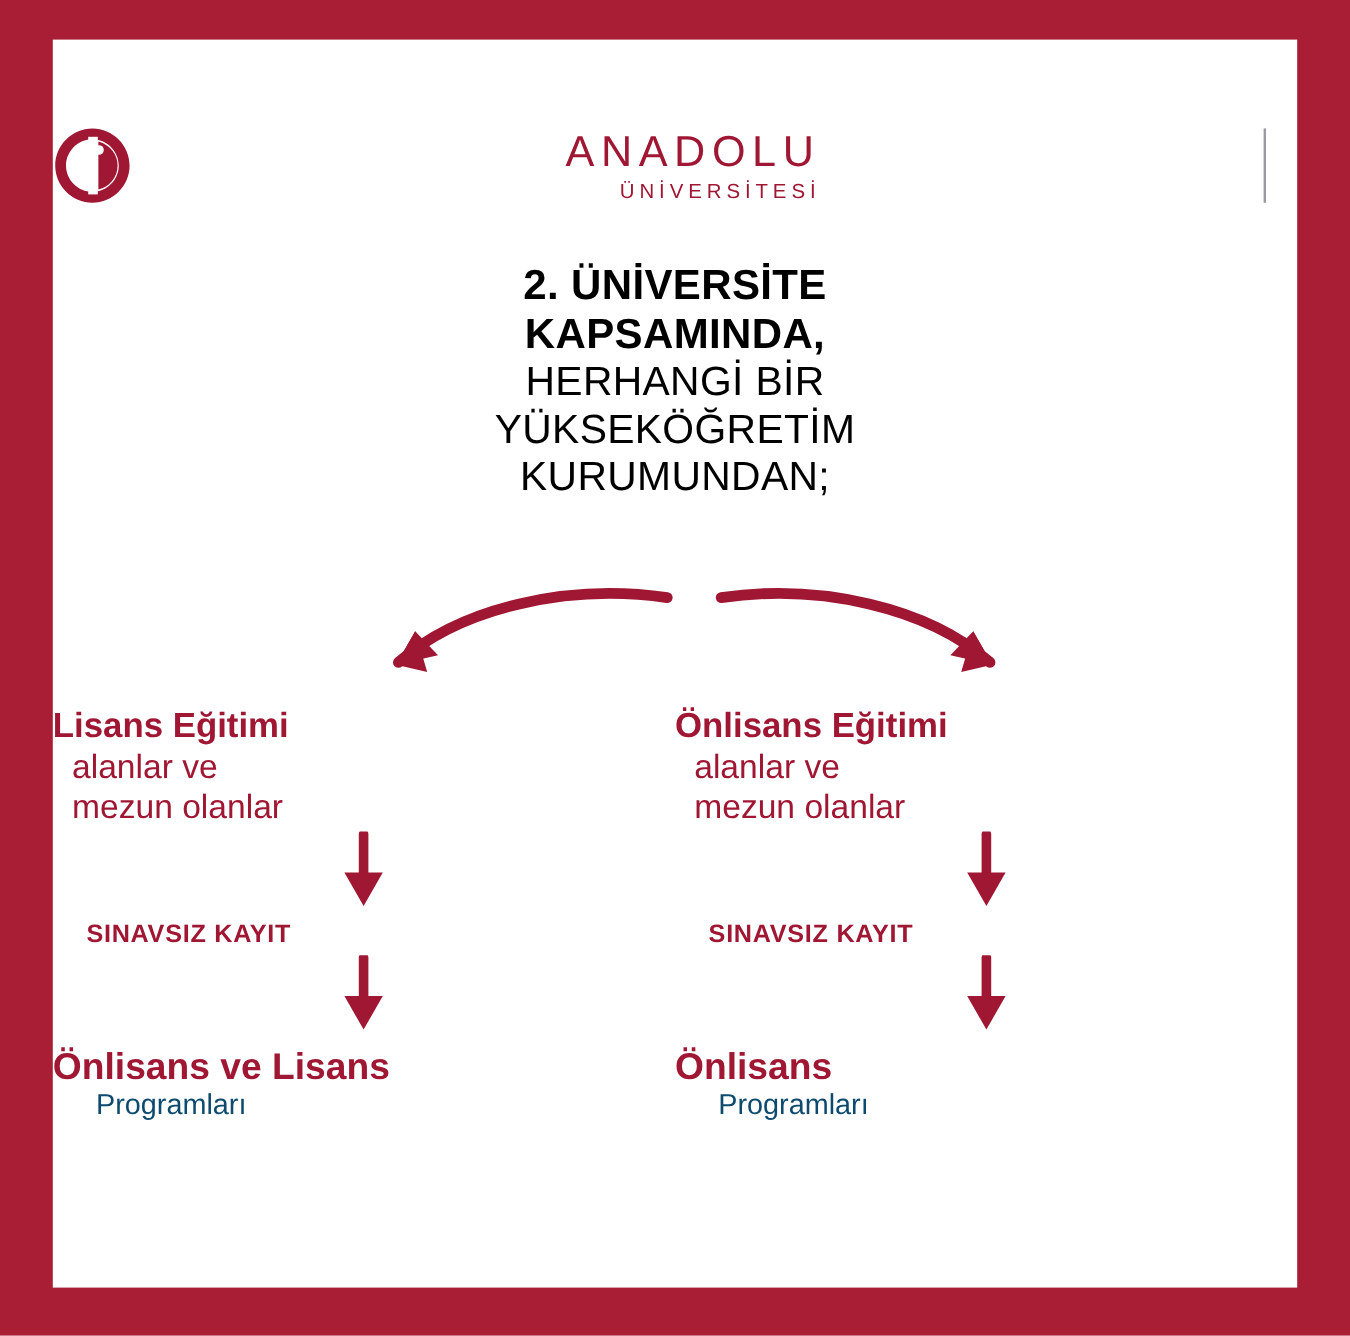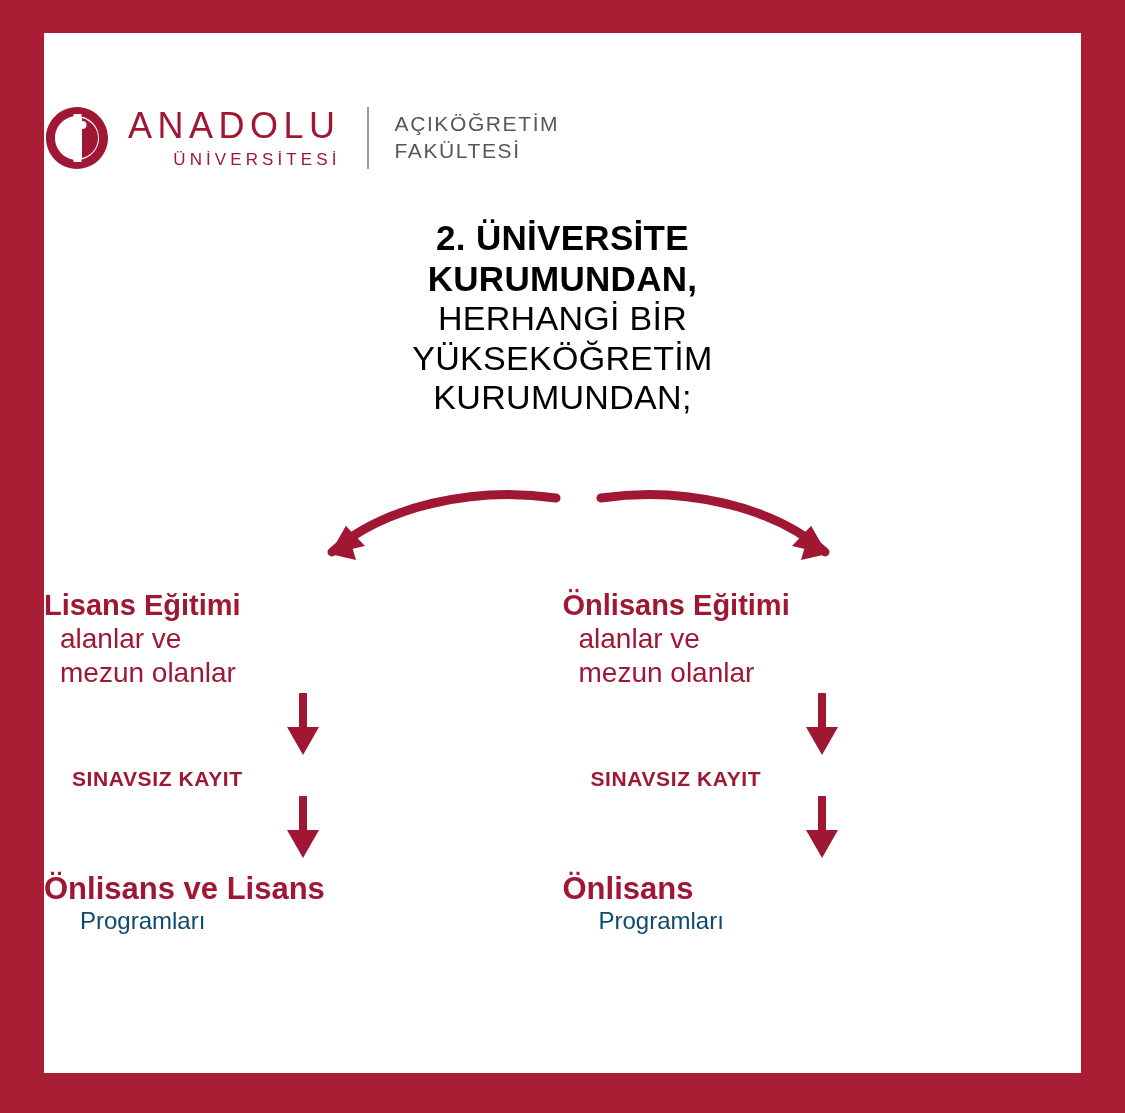--- a/index.html
+++ b/index.html
@@ -22,21 +22,21 @@
     background: #ffffff;
   }
 
   
   .logo-row {
     position: absolute;
     left: 0;
     top: 72px;
     width: 100%;
     display: flex;
-    justify-content: flex-start;
+    justify-content: space-between;
     align-items: center;
   }
   .logo-mark {
     width: 66px;
     height: 66px;
     margin-right: 18px;
     flex: none;
   }
   .logo-words {
     display: flex;
@@ -182,29 +182,25 @@
         <path d="M37.5 9 L55 9 L55 57 L37.5 57 Z" fill="#ffffff" opacity="0"></path>
         <path d="M38 13 C48 16 54 24 54 33 C54 43 47 51 38 53 Z" fill="#a01733"></path>
         <circle cx="38.5" cy="20" r="4" fill="#ffffff"></circle>
       </svg>
     </div>
     <div class="logo-words">
       <div class="logo-main">ANADOLU</div>
       <div class="logo-sub">ÜNİVERSİTESİ</div>
     </div>
     <div class="logo-divider"></div>
-    <div class="logo-right">
-      <div>AÇIKÖĞRETİM</div>
-      <div>FAKÜLTESİ</div>
-    </div>
   </div>
 
   <div class="headline">
     <div class="l1">2. ÜNİVERSİTE</div>
-    <div class="l2">KURUMUNDAN,</div>
+    <div class="l2">KAPSAMINDA,</div>
     <div class="l3">HERHANGİ BİR</div>
     <div class="l4">YÜKSEKÖĞRETİM</div>
     <div class="l5">KURUMUNDAN;</div>
   </div>
 
   <div class="curves">
     <svg viewBox="0 0 1037 120" width="1037" height="120" aria-hidden="true">
 
       <g>
         <path d="M512 30 C430 18 340 38 288 84" stroke="#a01733" stroke-width="9" fill="none" stroke-linecap="round"></path>

